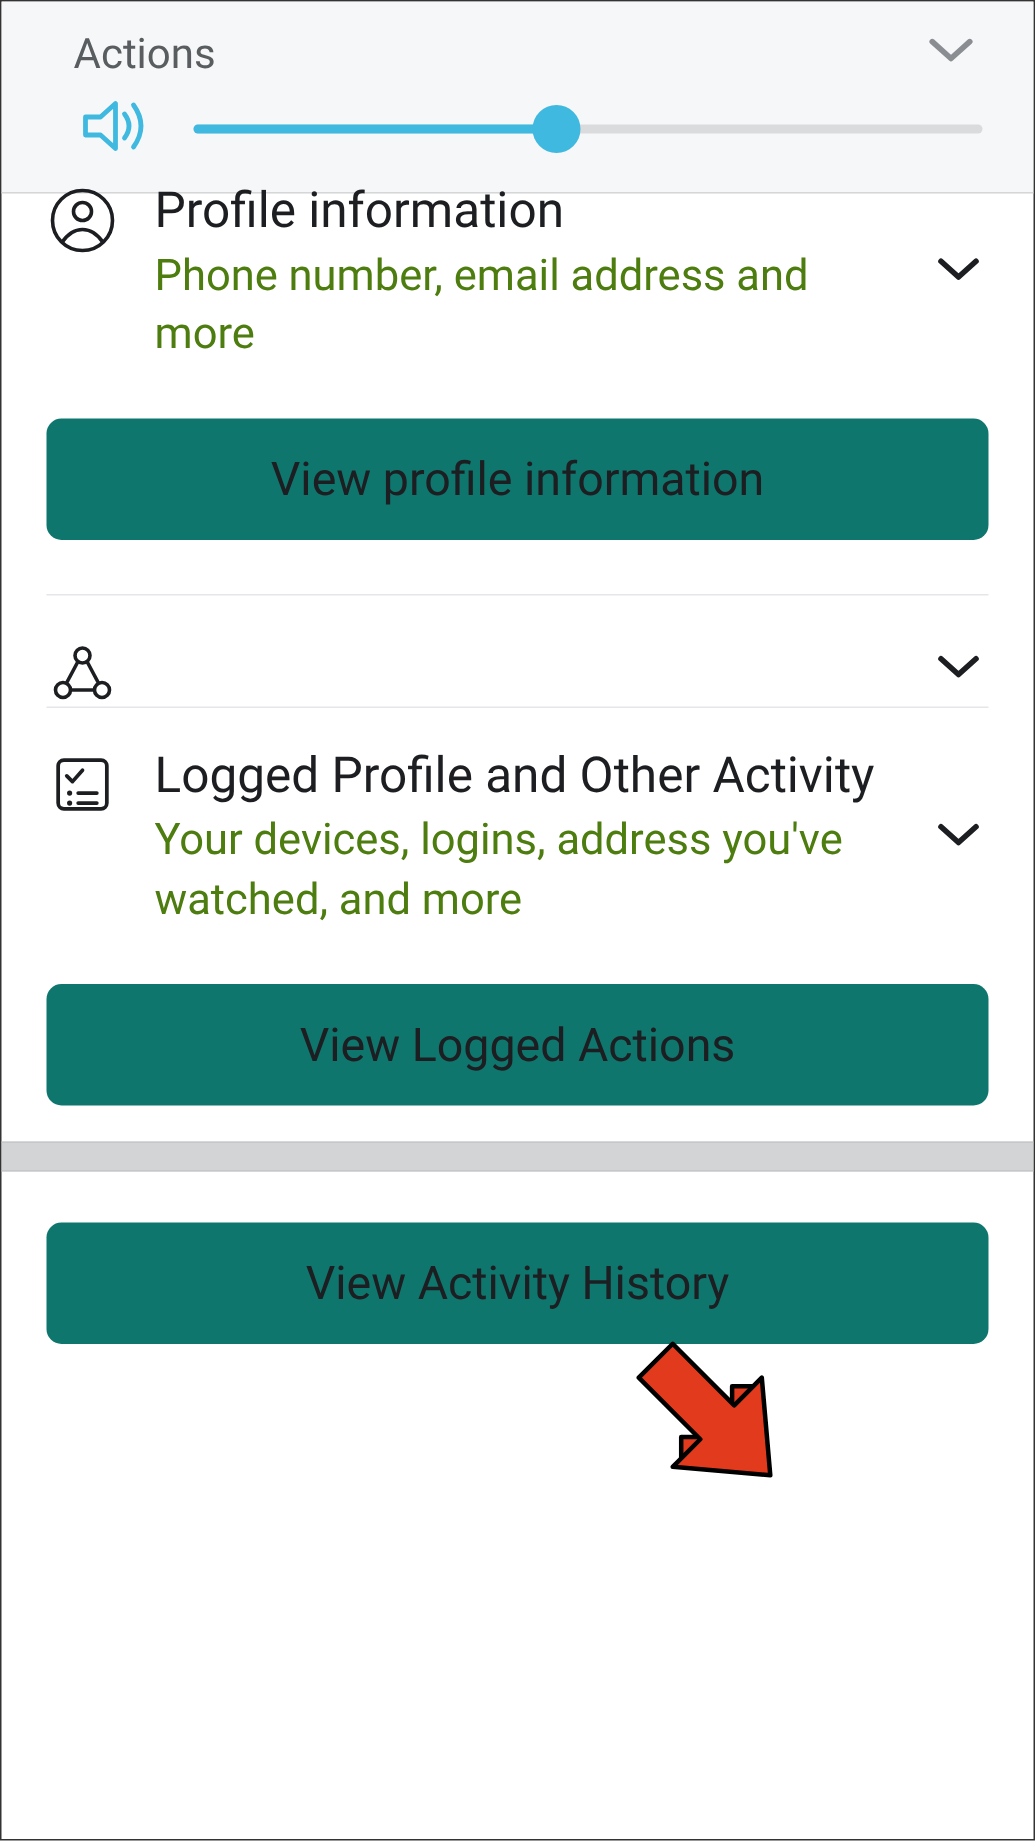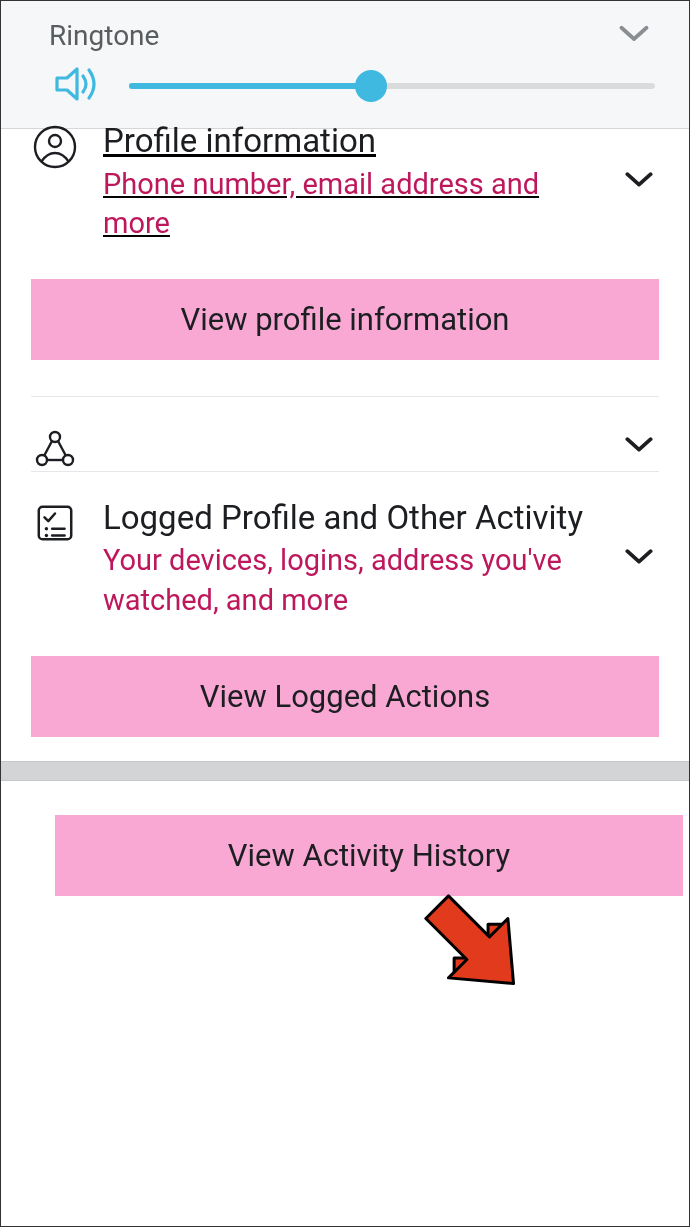--- a/index.html
+++ b/index.html
@@ -64,59 +64,59 @@
   }
   .section {
     padding: 0 30px;
   }
   .item-row {
     display: flex;
     align-items: flex-start;
     gap: 24px;
     padding-top: 26px;
   }
-  .item-row.first { padding-top: 0; margin-top: -8px; text-decoration: underline; }
+  .item-row.first { padding-top: 0; margin-top: -8px; }
   .item-icon {
     width: 48px;
     flex-shrink: 0;
     display: flex;
     justify-content: center;
     padding-top: 4px;
   }
   .item-body {
     flex: 1;
     min-width: 0;
   }
   .item-title {
     font-size: 33px;
     color: #1c1e21;
     font-weight: 400;
     margin-bottom: 4px;
     line-height: 1.2;
   }
   .item-sub {
     font-size: 29px;
-    color: #be185d;
+    color: #4d7c0f;
     line-height: 1.35;
   }
   .item-chevron {
     flex-shrink: 0;
     align-self: center;
     padding-left: 8px;
     padding-right: 6px;
   }
   .item-chevron svg { width: 28px; height: 20px; }
   .action-button {
     display: block;
     width: 100%;
     margin-top: 36px;
     margin-bottom: 36px;
-    background: #f9a8d4;
+    background: #0f766e;
     border: none;
-    border-radius: 0;
+    border-radius: 10px;
     padding: 22px 10px;
     font-size: 31px;
     color: #1c1e21;
     text-align: center;
     font-family: inherit;
     cursor: pointer;
   }
   .divider {
     height: 1px;
     background: #e4e6e9;
@@ -133,21 +133,21 @@
     left: 400px;
     top: 870px;
     pointer-events: none;
   }
 </style>
 </head>
 <body>
 
 <div class="volume-panel">
   <div class="volume-header">
-    <span class="volume-label">Ringtone</span>
+    <span class="volume-label">Actions</span>
     <span class="volume-chevron">
       <svg viewBox="0 0 24 14">
           <path d="M2 2 L12 11 L22 2" fill="none" stroke="#8a8d91" stroke-width="3" stroke-linecap="round" stroke-linejoin="round"></path>
         </svg>
     </span>
   </div>
   <div class="volume-row">
     <span class="speaker-icon">
       <svg viewBox="0 0 48 40">
         <path d="M4 14 L14 14 L24 5 L24 35 L14 26 L4 26 Z" fill="none" stroke="#3fb9df" stroke-width="3.2" stroke-linejoin="round"></path>
@@ -229,21 +229,21 @@
         </svg>
     </div>
   </div>
   <button class="action-button" style="margin-bottom:24px;">View Logged Actions</button>
 
 </div>
 
 <div class="gap-bar"></div>
 
 <div class="bottom-section">
-  <button class="action-button" style="margin-top:34px;margin-left:24px;">View Activity History</button>
+  <button class="action-button" style="margin-top:34px;">View Activity History</button>
 </div>
 
 <div class="arrow-annot">
   <svg width="160" height="160" viewBox="0 0 160 160">
     <g transform="rotate(-45 80 80)">
       <path d="M80 18 L80 110 M80 110 L46 76 L56 66 L80 90 L104 66 L114 76 Z" fill="#e23a1c" stroke="#000" stroke-width="3" stroke-linejoin="round"></path>
       <path d="M64 18 L96 18 L96 76 L122 76 L80 126 L38 76 L64 76 Z" fill="#e23a1c" stroke="#000" stroke-width="3" stroke-linejoin="round"></path>
     </g>
   </svg>
 </div>

